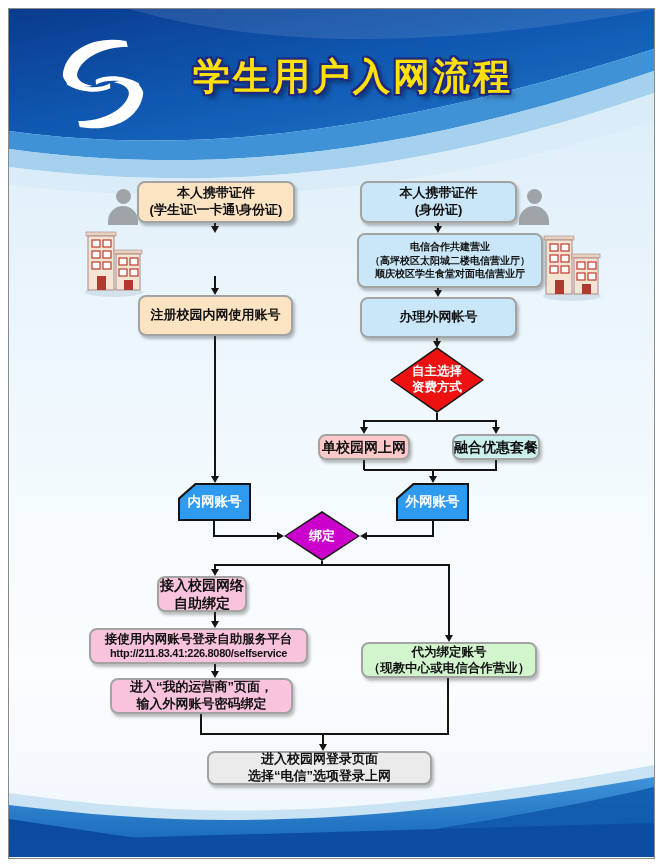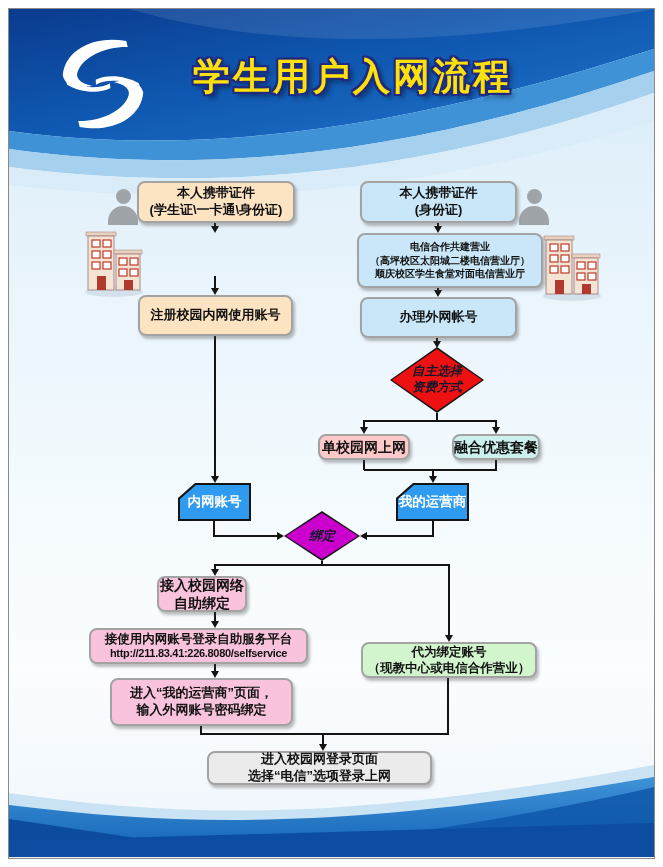--- a/index.html
+++ b/index.html
@@ -18,22 +18,22 @@
   
   .bx{position:absolute;z-index:5;display:flex;align-items:center;justify-content:center;text-align:center;
       border:2px solid #a3a3a3;border-radius:8px;font-weight:bold;color:#111;font-size:13px;line-height:1.3;
       white-space:pre-line;box-shadow:2px 3px 3px rgba(70,70,70,.35);box-sizing:border-box;}
   .cream{background:#fce3c2;} .lblue{background:#c9e7f8;} .pinkop{background:#ffc9c9;}
   .cyanop{background:#cbf0ee;} .pinkpr{background:#f9c3de;} .greenbx{background:#d2f5ce;}
   .graybx{background:#ebebeb;}
   .dia{position:absolute;z-index:5;clip-path:polygon(50% 0,100% 50%,50% 100%,0 50%);
        display:flex;align-items:center;justify-content:center;}
   .dia .in{width:calc(100% - 4px);height:calc(100% - 4px);clip-path:polygon(50% 0,100% 50%,50% 100%,0 50%);
-       display:flex;align-items:center;justify-content:center;text-align:center;color:#0f172a;font-weight:bold;
-       white-space:pre-line;line-height:1.25;font-style:italic;}
+       display:flex;align-items:center;justify-content:center;text-align:center;color:#ffffff;font-weight:bold;
+       white-space:pre-line;line-height:1.25;}
   .card{position:absolute;z-index:5;clip-path:polygon(17px 0,100% 0,100% 100%,0 100%,0 15px);background:#141414;
         display:flex;align-items:center;justify-content:center;}
   .card .in{width:calc(100% - 4px);height:calc(100% - 4px);
         clip-path:polygon(16px 0,100% 0,100% 100%,0 100%,0 14px);background:#2e9af0;
         display:flex;align-items:center;justify-content:center;color:#fff;font-weight:bold;font-size:13.5px;}
   .ln{position:absolute;background:#141414;z-index:4;}
   .ar{position:absolute;width:0;height:0;z-index:4;}
   .ar.d{border-left:4px solid transparent;border-right:4px solid transparent;border-top:7px solid #141414;}
   .ar.r{border-top:4px solid transparent;border-bottom:4px solid transparent;border-left:7px solid #141414;}
   .ar.l{border-top:4px solid transparent;border-bottom:4px solid transparent;border-right:7px solid #141414;}
@@ -149,37 +149,37 @@
   <div class="bx cream" style="left:138px;top:295px;width:155px;height:41px;">注册校园内网使用账号</div>
   <div class="card" style="left:178px;top:483px;width:73px;height:38px;">
     <div class="in">内网账号</div>
   </div>
   <div class="bx pinkpr xs" style="left:157px;top:576px;width:90px;height:36px;">接入校园网络
 自助绑定</div>
   <div class="bx pinkpr" style="left:89px;top:628px;width:219px;height:36px;flex-direction:column;line-height:1.2;">
     <span style="font-size:12.5px;">接使用内网账号登录自助服务平台</span>
     <span class="url">http://211.83.41:226.8080/selfservice</span>
   </div>
-  <div class="bx pinkpr" style="left:110px;top:678px;width:183px;height:48px;">进入“我的运营商”页面，
+  <div class="bx pinkpr" style="left:110px;top:678px;width:183px;height:36px;">进入“我的运营商”页面，
 输入外网账号密码绑定</div>
 
   <div class="bx lblue" style="left:360px;top:181px;width:157px;height:42px;">本人携带证件
 (身份证)</div>
   <div class="bx lblue" style="left:357px;top:233px;width:186px;height:55px;font-size:10px;line-height:1.35;">电信合作共建营业
 （高坪校区太阳城二楼电信营业厅）
 顺庆校区学生食堂对面电信营业厅</div>
   <div class="bx lblue" style="left:360px;top:297px;width:157px;height:41px;">办理外网帐号</div>
   <div class="dia" style="left:390px;top:347px;width:94px;height:66px;background:#141414;">
     <div class="in" style="background:#ee1111;font-size:12.5px;">自主选择
 资费方式</div>
   </div>
   <div class="bx pinkop xs" style="left:318px;top:434px;width:92px;height:26px;">单校园网上网</div>
   <div class="bx cyanop xs" style="left:452px;top:434px;width:88px;height:26px;">融合优惠套餐</div>
   <div class="card" style="left:396px;top:483px;width:73px;height:38px;">
-    <div class="in">我的运营商</div>
+    <div class="in">外网账号</div>
   </div>
   <div class="bx greenbx" style="left:361px;top:642px;width:176px;height:36px;font-size:12.5px;">代为绑定账号
 （现教中心或电信合作营业）</div>
 
   <div class="dia" style="left:284px;top:511px;width:76px;height:50px;background:#141414;">
     <div class="in" style="background:#cc00cc;font-size:13px;">绑定</div>
   </div>
   <div class="bx graybx" style="left:207px;top:751px;width:225px;height:34px;">进入校园网登录页面
 选择“电信”选项登录上网</div>
 

